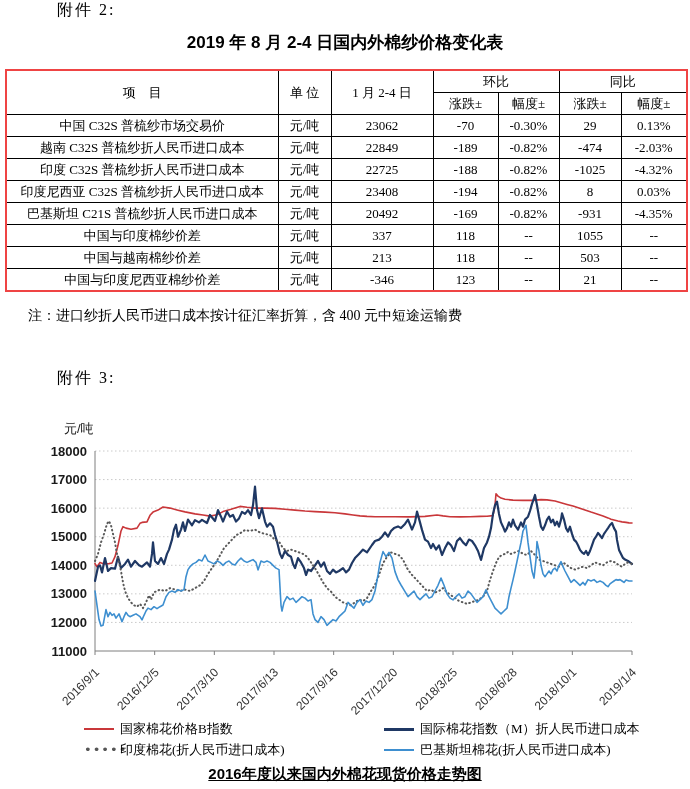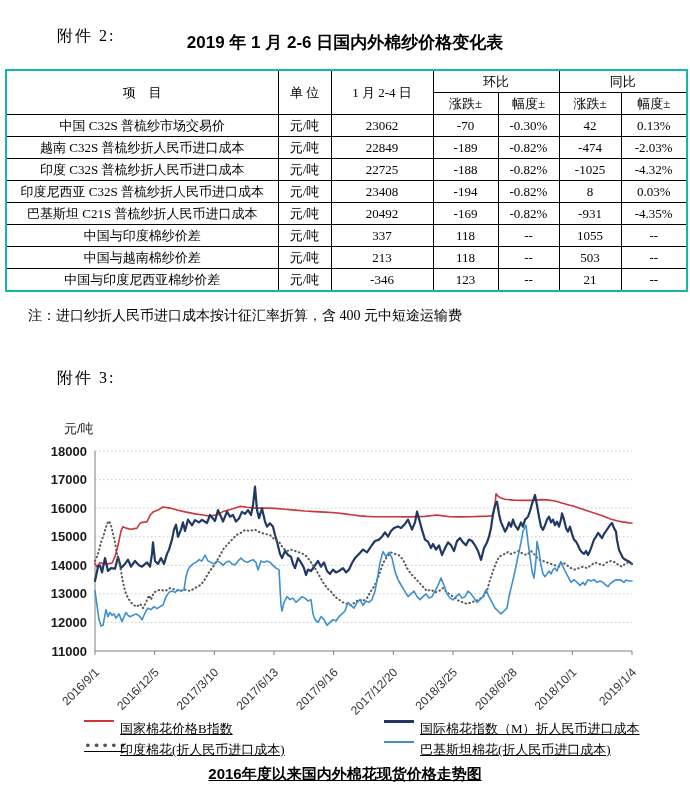--- a/index.html
+++ b/index.html
@@ -1,50 +1,50 @@
 <!DOCTYPE html>
 <html><head>
 <meta charset="utf-8">
 <style>
   html,body{margin:0;padding:0;background:#fff;}
   .page{position:relative;width:690px;height:789px;background:#fff;overflow:hidden;
         font-family:"Liberation Serif","DejaVu Serif",serif;color:#000;}
-  .att-label{position:absolute;left:57px;top:26px;font-size:16px;letter-spacing:2px;}
+  .att-label{position:absolute;left:57px;top:0;font-size:16px;letter-spacing:2px;}
   .att-label.att3{top:368px;}
   .table-title{position:absolute;left:0;top:31px;width:100%;text-align:center;
         font-family:"Liberation Sans","DejaVu Sans",sans-serif;font-weight:bold;font-size:17px;}
   table.price-table{position:absolute;left:5px;top:69px;width:681px;border-collapse:collapse;
-        table-layout:fixed;border:2px solid #14b8a6;}
+        table-layout:fixed;border:2px solid #ef4444;}
   table.price-table th,table.price-table td{border:1px solid #000;text-align:center;
         vertical-align:middle;font-size:13px;font-weight:normal;padding:0 2px;height:21px;
         overflow:hidden;white-space:nowrap;}
   table.price-table thead th{height:21px;}
   .note{position:absolute;left:28px;top:288px;font-size:14px;margin-top:19px;}
   .chart-wrap{position:absolute;left:0;top:415px;width:690px;height:374px;}
   .ylabel{position:absolute;left:64px;top:5px;font-size:13px;
         font-family:"Liberation Sans","DejaVu Sans",sans-serif;color:#1a1a1a;}
   svg.trend{position:absolute;left:0;top:15px;}
   .legend{position:absolute;left:84px;top:305px;width:560px;display:grid;
         grid-template-columns:300px auto;row-gap:3px;font-size:13px;}
-  .legend-item{display:flex;white-space:nowrap;text-decoration:underline;}
+  .legend-item{display:flex;align-items:center;white-space:nowrap;}
   .lmark{display:inline-block;width:30px;height:2px;margin-right:6px;flex:0 0 30px;}
   .lmark.navy{height:3px;}
   .lmark-dots{display:inline-block;width:30px;margin-right:6px;flex:0 0 30px;color:#555;
         font-size:13px;line-height:10px;letter-spacing:1px;font-family:"DejaVu Sans",sans-serif;}
   .chart-title{position:absolute;left:0;top:350px;width:100%;text-align:center;
         font-family:"Liberation Sans","DejaVu Sans",sans-serif;font-weight:bold;font-size:15px;text-decoration:underline;}
 </style>
 </head>
 <body>
 
 <div class="page">
 
   <div class="att-label">附件 2:</div>
 
-  <div class="table-title">2019 年 1 月 2-6 日国内外棉纱价格变化表</div>
+  <div class="table-title">2019 年 8 月 2-4 日国内外棉纱价格变化表</div>
 
   <table class="price-table">
     <colgroup>
       <col style="width:272px">
         <col style="width:53px">
         <col style="width:102px">
       <col style="width:65px">
         <col style="width:61px">
         <col style="width:62px">
         <col style="width:66px">
@@ -64,21 +64,21 @@
         <th>幅度±</th>
       </tr>
     </thead>
     <tbody>
         <tr>
           <td>中国 C32S 普梳纱市场交易价</td>
           <td>元/吨</td>
           <td>23062</td>
           <td>-70</td>
           <td>-0.30%</td>
-          <td>42</td>
+          <td>29</td>
           <td>0.13%</td>
         </tr>
         <tr>
           <td>越南 C32S 普梳纱折人民币进口成本</td>
           <td>元/吨</td>
           <td>22849</td>
           <td>-189</td>
           <td>-0.82%</td>
           <td>-474</td>
           <td>-2.03%</td>

